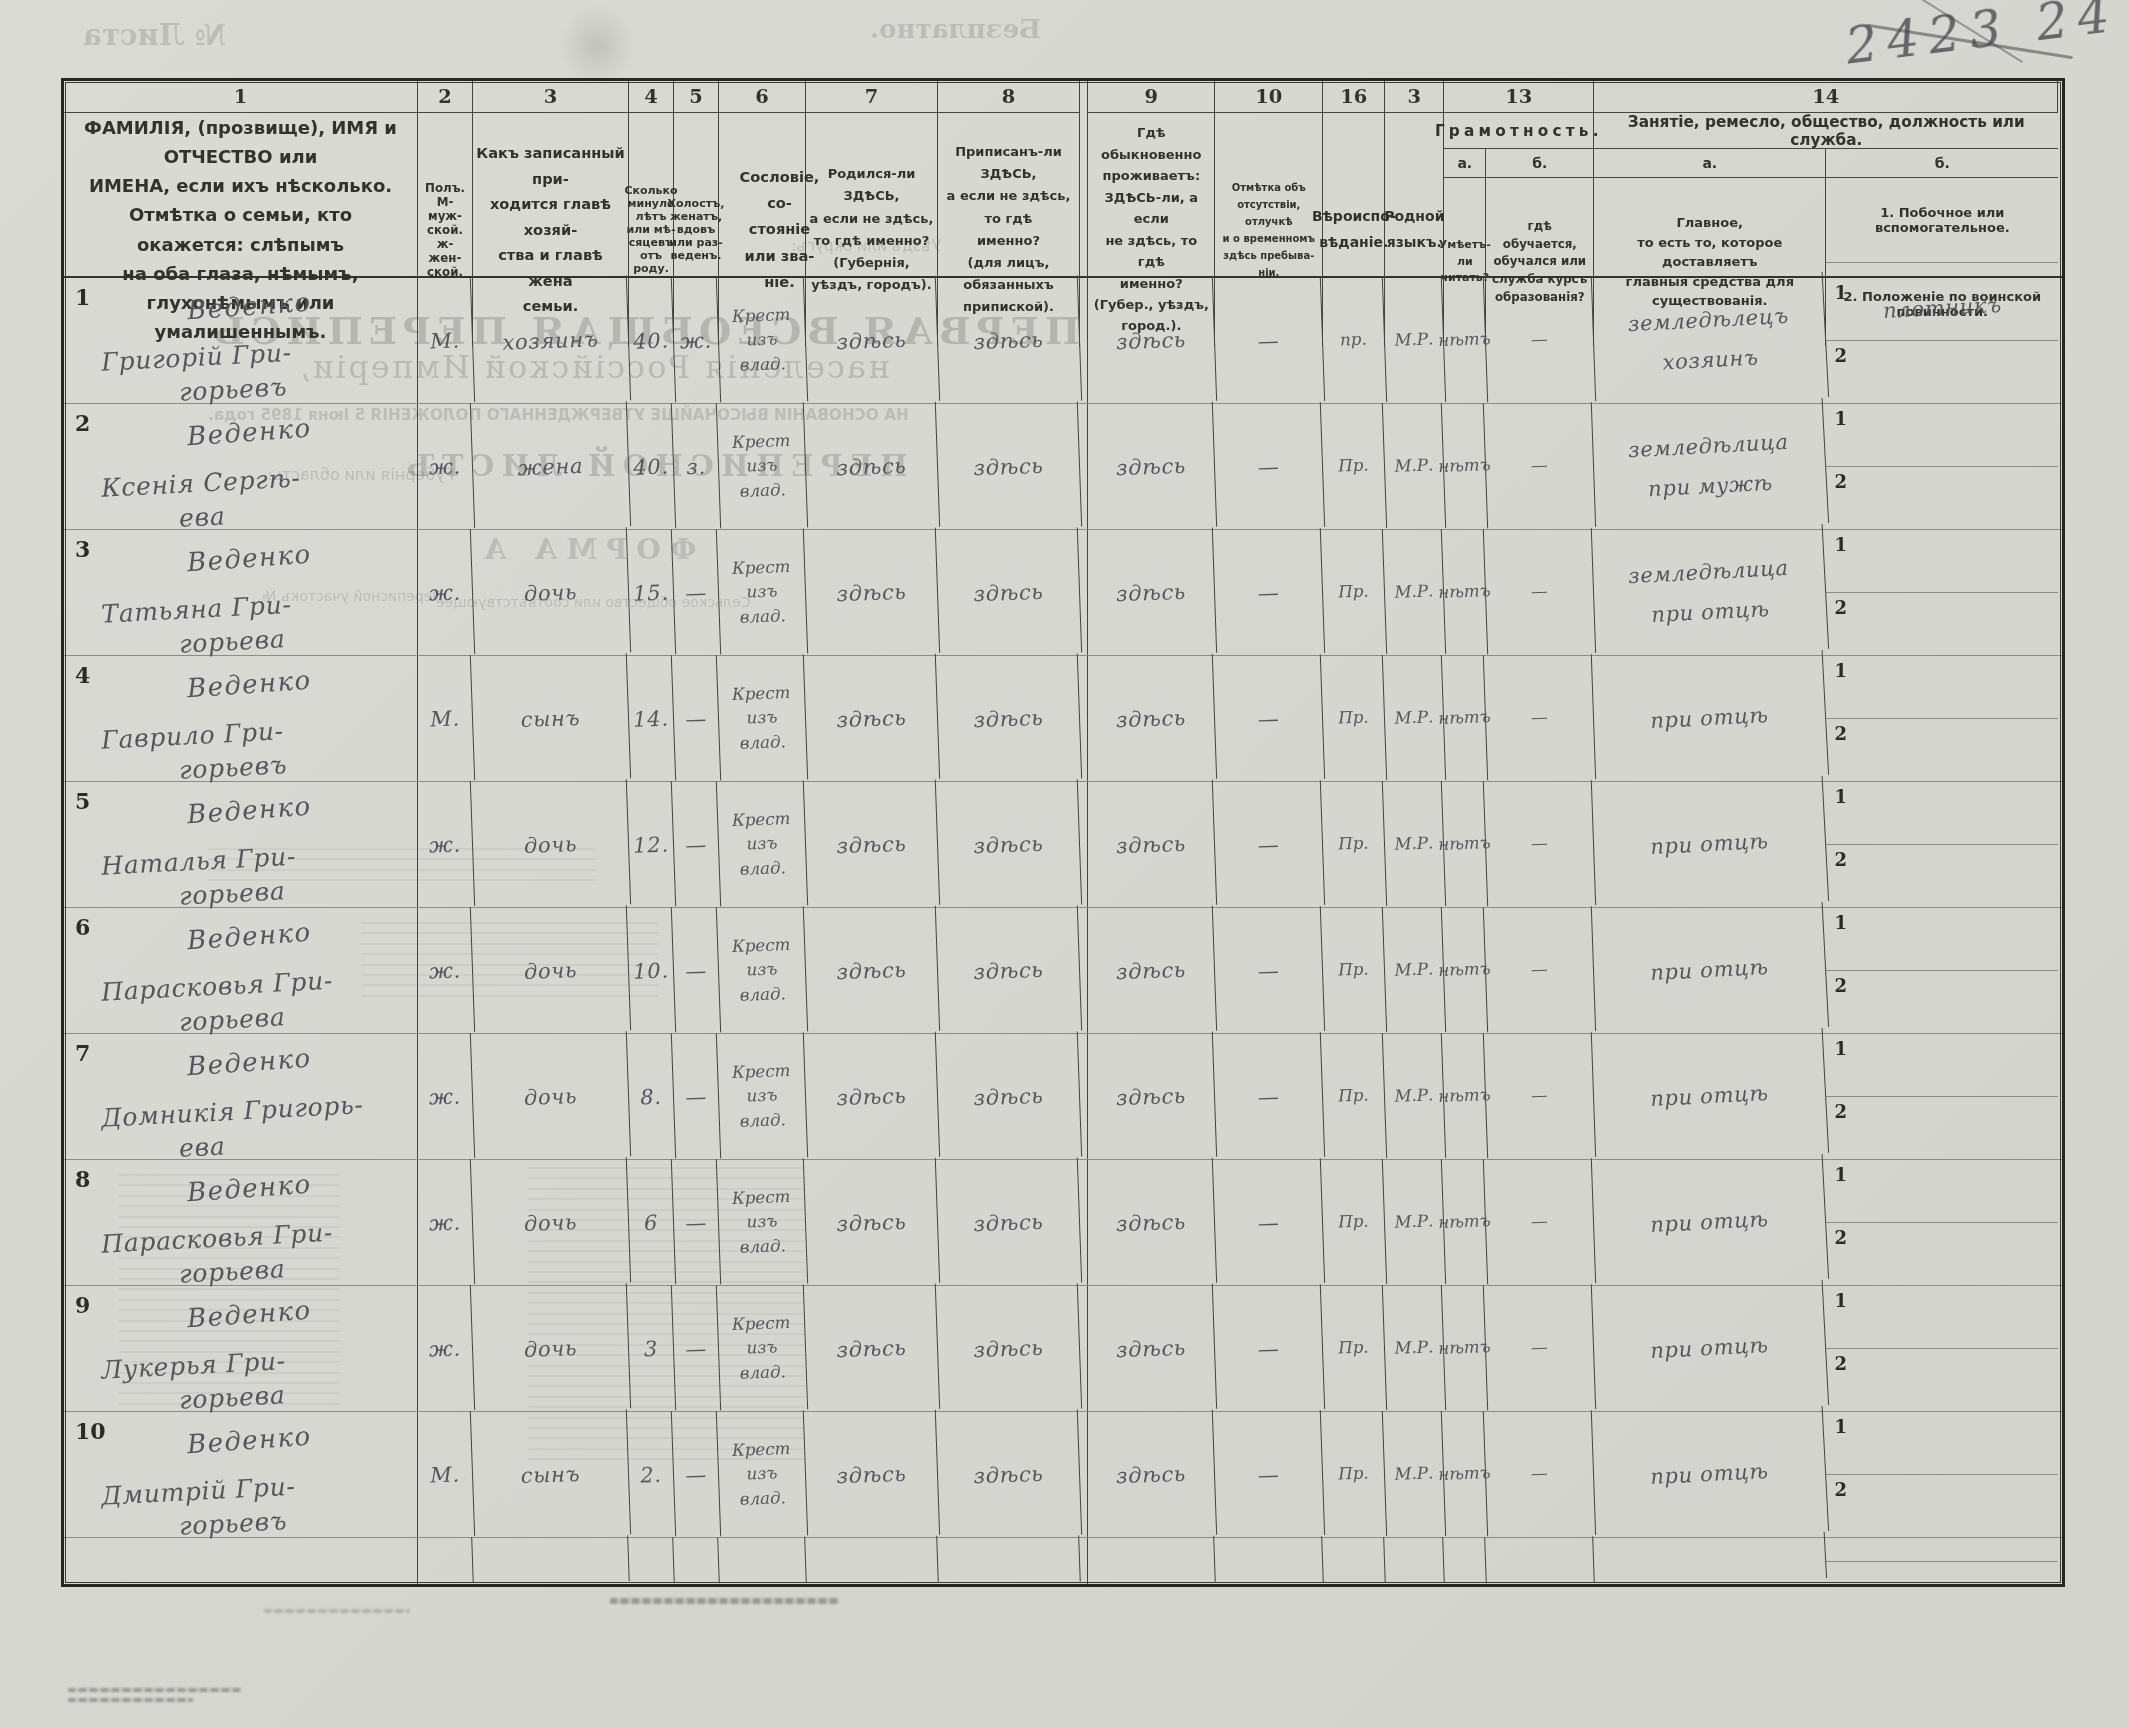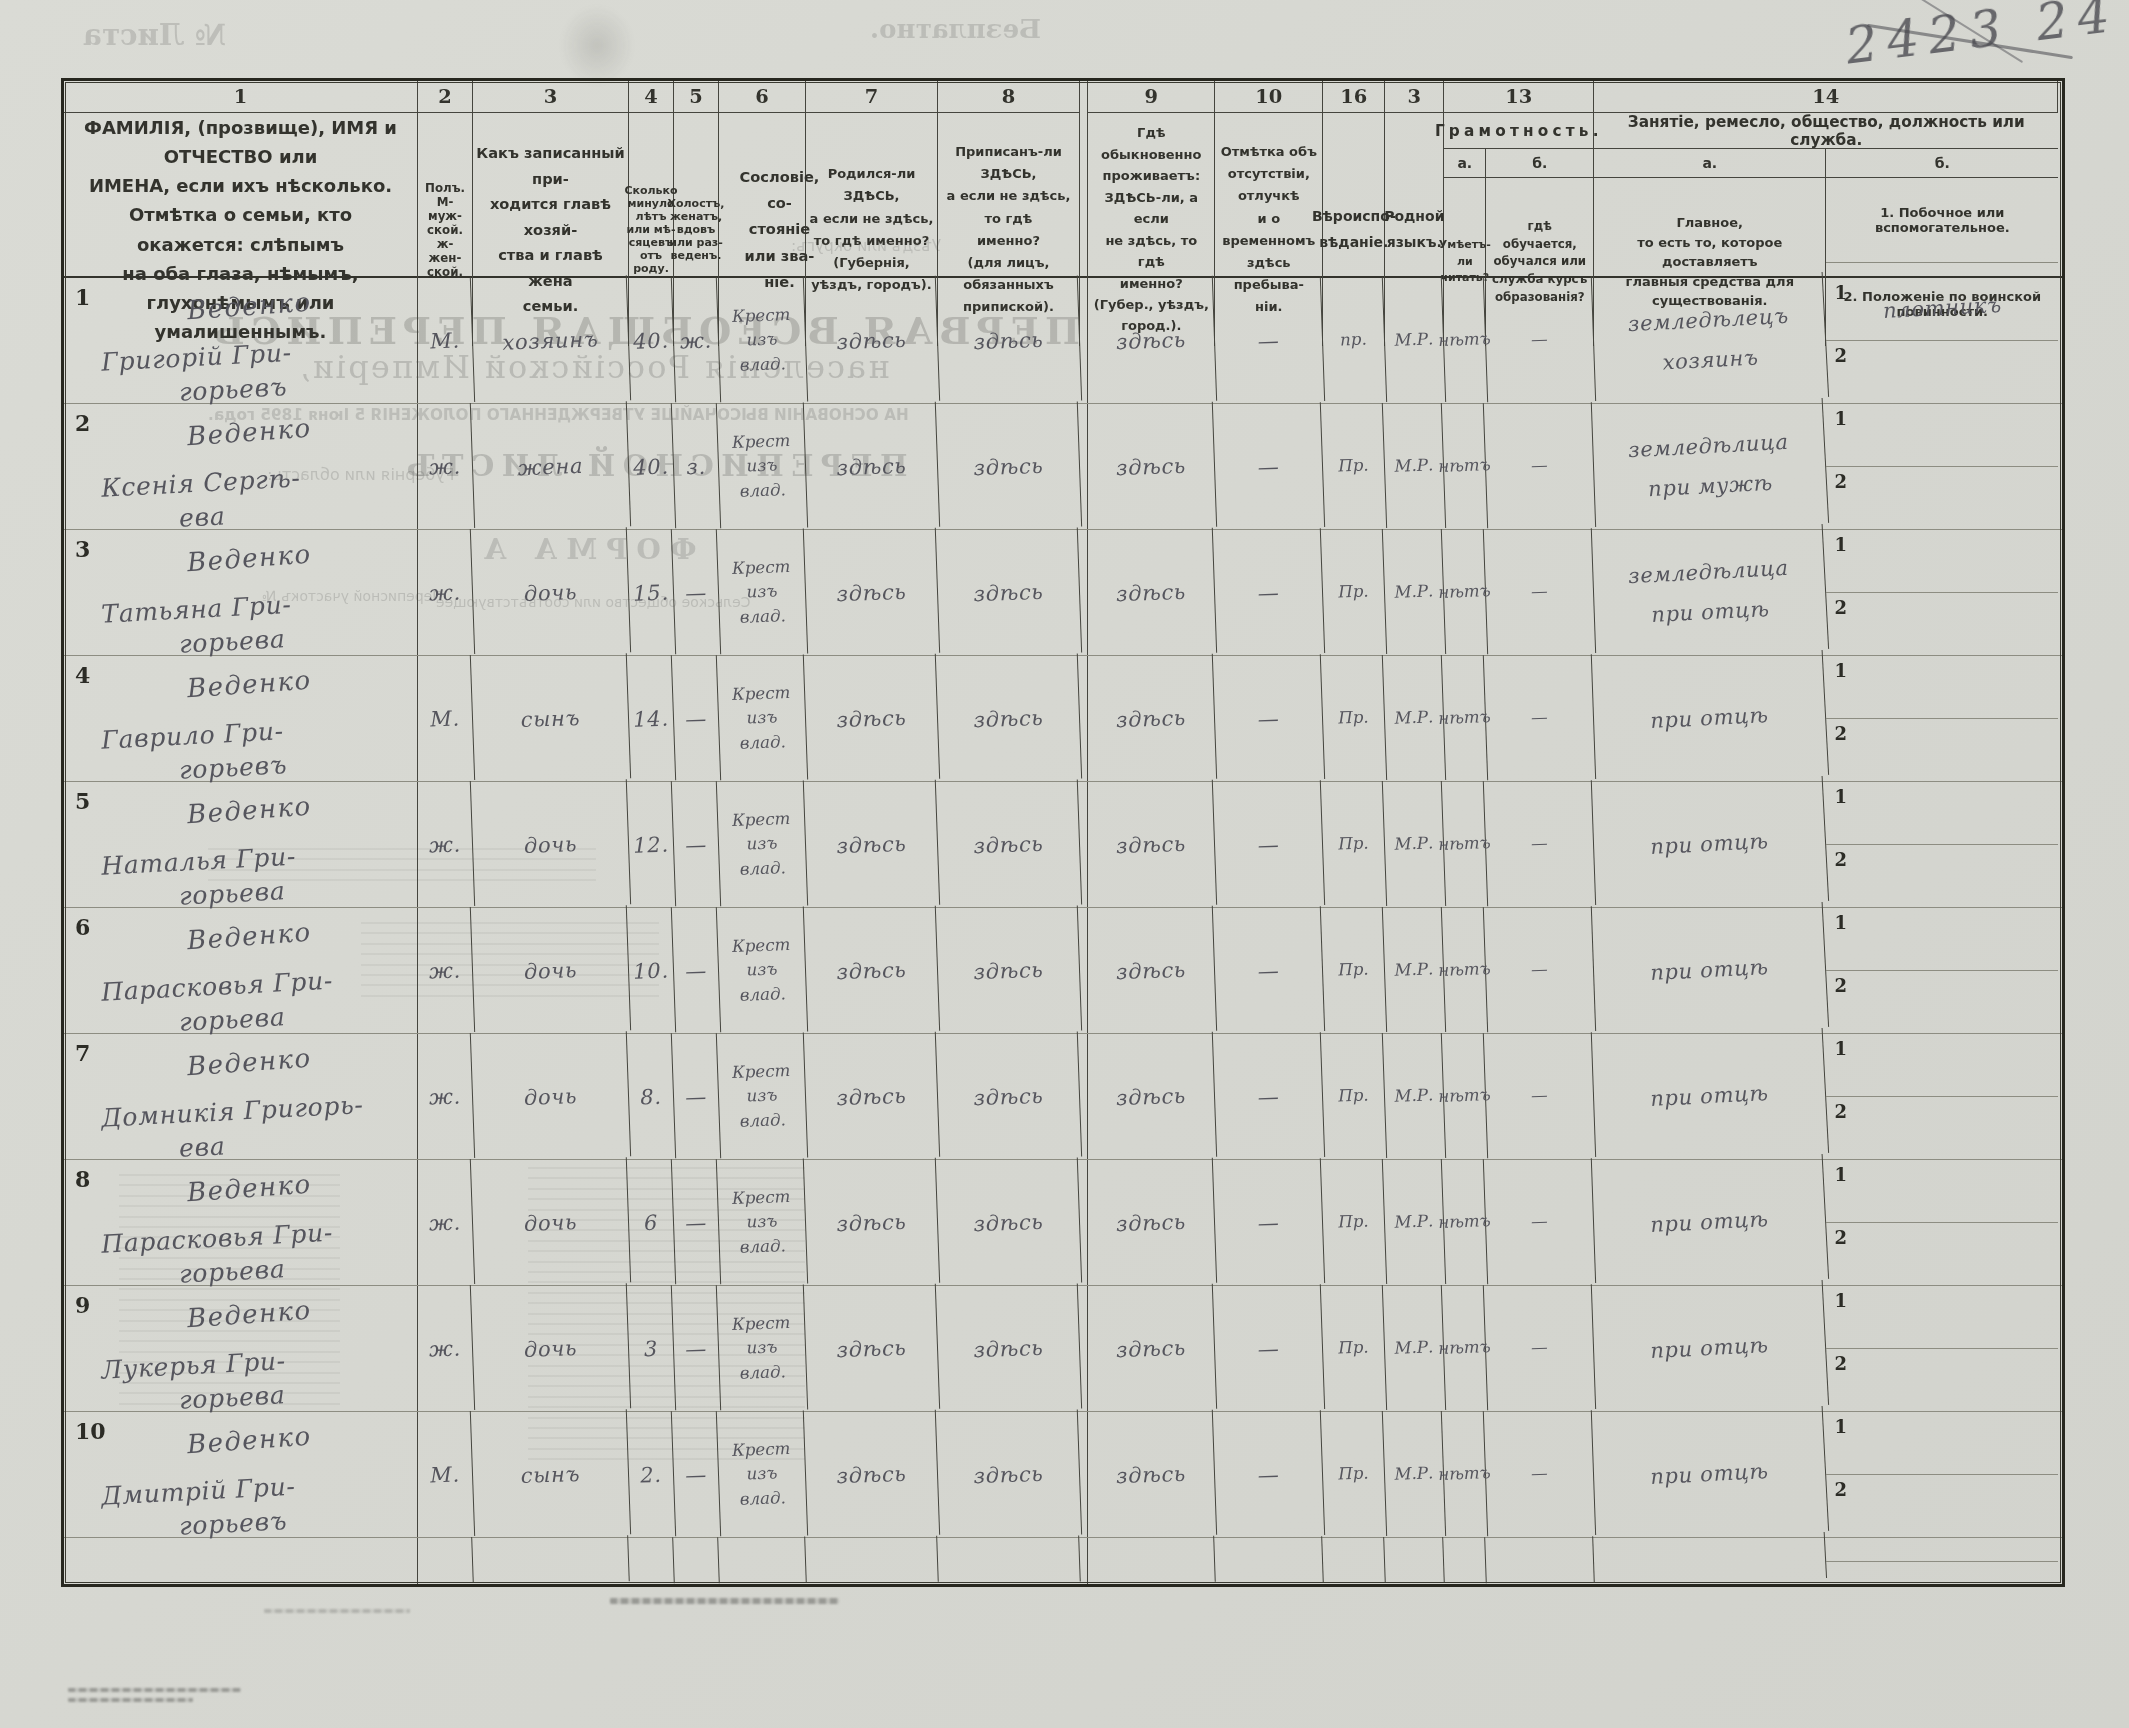--- a/index.html
+++ b/index.html
@@ -68,21 +68,21 @@
   .h1{grid-column:1;font-size:18px;line-height:1.62;padding:0 9.7px;}
   .h2{grid-column:2;font-size:11.8px;}
   .h3{grid-column:3;font-size:14.6px;line-height:1.75;}
   .h4{grid-column:4;font-size:11px;}
   .h5{grid-column:5;font-size:11px;}
   .h6{grid-column:6;font-size:14.6px;line-height:1.8;margin-left:35px;}
   .h7{grid-column:7;font-size:13px;line-height:1.7;}
   .h8{grid-column:8;font-size:13px;line-height:1.7;}
   .hfold{grid-column:9;grid-row:1 / span 4;border-right:1.4px solid #45453e;}
   .h9{grid-column:10;font-size:13px;line-height:1.65;}
-  .h10{grid-column:11;font-size:13px;line-height:1.7;}
+  .h10{grid-column:11;font-size:10px;line-height:1.7;}
   .h11{grid-column:12;font-size:14px;line-height:1.8;}
   .h12{grid-column:13;font-size:14px;line-height:1.8;}
   .h13t{grid-column:14 / span 2;grid-row:2;font-size:15.3px;letter-spacing:4.2px;border-bottom:1.4px solid #45453e;}
   .h13al{grid-column:14;grid-row:3;border-bottom:1.4px solid #45453e;font-size:14px;}
   .h13bl{grid-column:15;grid-row:3;border-bottom:1.4px solid #45453e;font-size:14px;}
   .h13a{grid-column:14;grid-row:4;font-size:11px;line-height:1.5;}
   .h13b{grid-column:15;grid-row:4;font-size:11.8px;line-height:1.5;}
   .h14t{grid-column:16 / span 2;grid-row:2;font-size:15.3px;border-bottom:1.4px solid #45453e;border-right:none;}
   .h14al{grid-column:16;grid-row:3;border-bottom:1.4px solid #45453e;font-size:14px;}
   .h14bl{grid-column:17;grid-row:3;border-bottom:1.4px solid #45453e;border-right:none;font-size:14px;}

